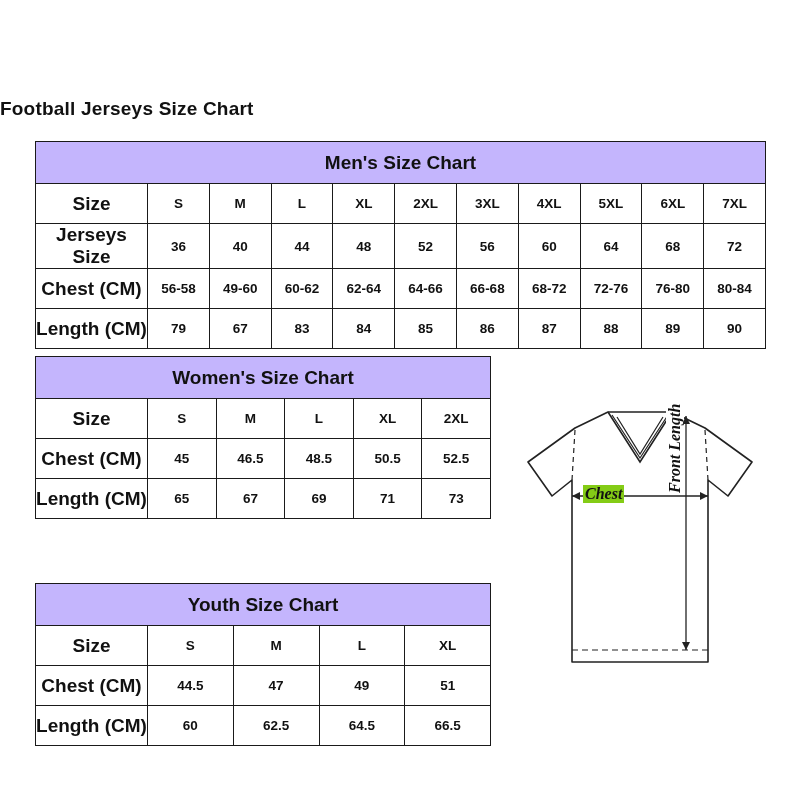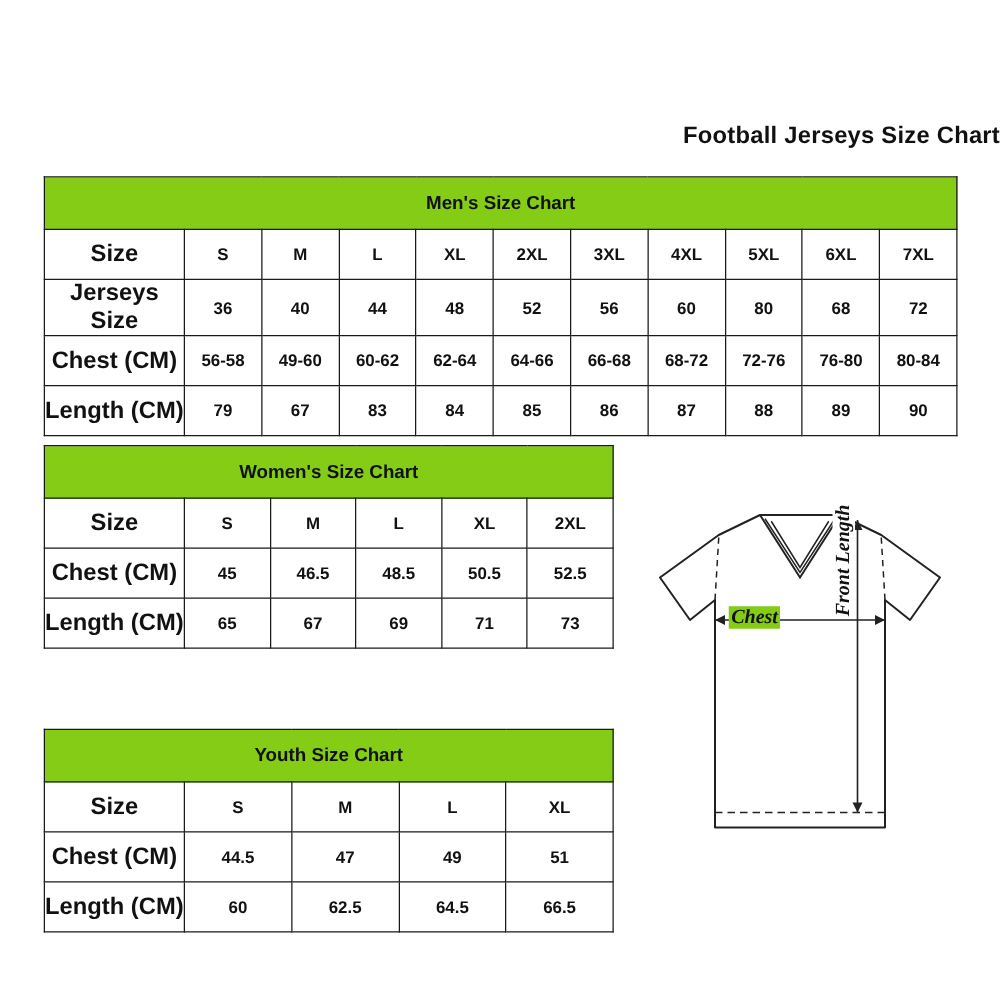--- a/index.html
+++ b/index.html
@@ -18,21 +18,21 @@
   .page {
     position: relative;
     width: 800px;
     height: 800px;
   }
   .title {
     position: absolute;
     top: 98px;
     left: 0;
     width: 800px;
-    text-align: right;
+    text-align: left;
     font-size: 19px;
     font-weight: bold;
     letter-spacing: 0.2px;
     color: #111111;
   }
   table.size-table {
     border-collapse: collapse;
     table-layout: fixed;
     background: #ffffff;
   }
@@ -40,22 +40,22 @@
     border: 1px solid #1a1a1a;
     text-align: center;
     vertical-align: middle;
     font-size: 13.5px;
     font-weight: bold;
     color: #111111;
     padding: 0;
     height: 39px;
   }
   table.size-table .section-head {
-    background: #84cc16;
-    font-size: 15px;
+    background: #c4b5fd;
+    font-size: 19px;
     font-weight: bold;
     height: 41px;
   }
   table.size-table tr.body-row td:first-child {
     font-size: 19px;
     text-align: center;
   }
   
   #mens-table {
     position: absolute;
@@ -160,21 +160,21 @@
       </tr>
       <tr class="body-row">
         <td>Jerseys Size</td>
         <td>36</td>
         <td>40</td>
         <td>44</td>
         <td>48</td>
         <td>52</td>
         <td>56</td>
         <td>60</td>
-        <td>80</td>
+        <td>64</td>
         <td>68</td>
         <td>72</td>
       </tr>
       <tr class="body-row">
         <td>Chest (CM)</td>
         <td>56-58</td>
         <td>49-60</td>
         <td>60-62</td>
         <td>62-64</td>
         <td>64-66</td>

